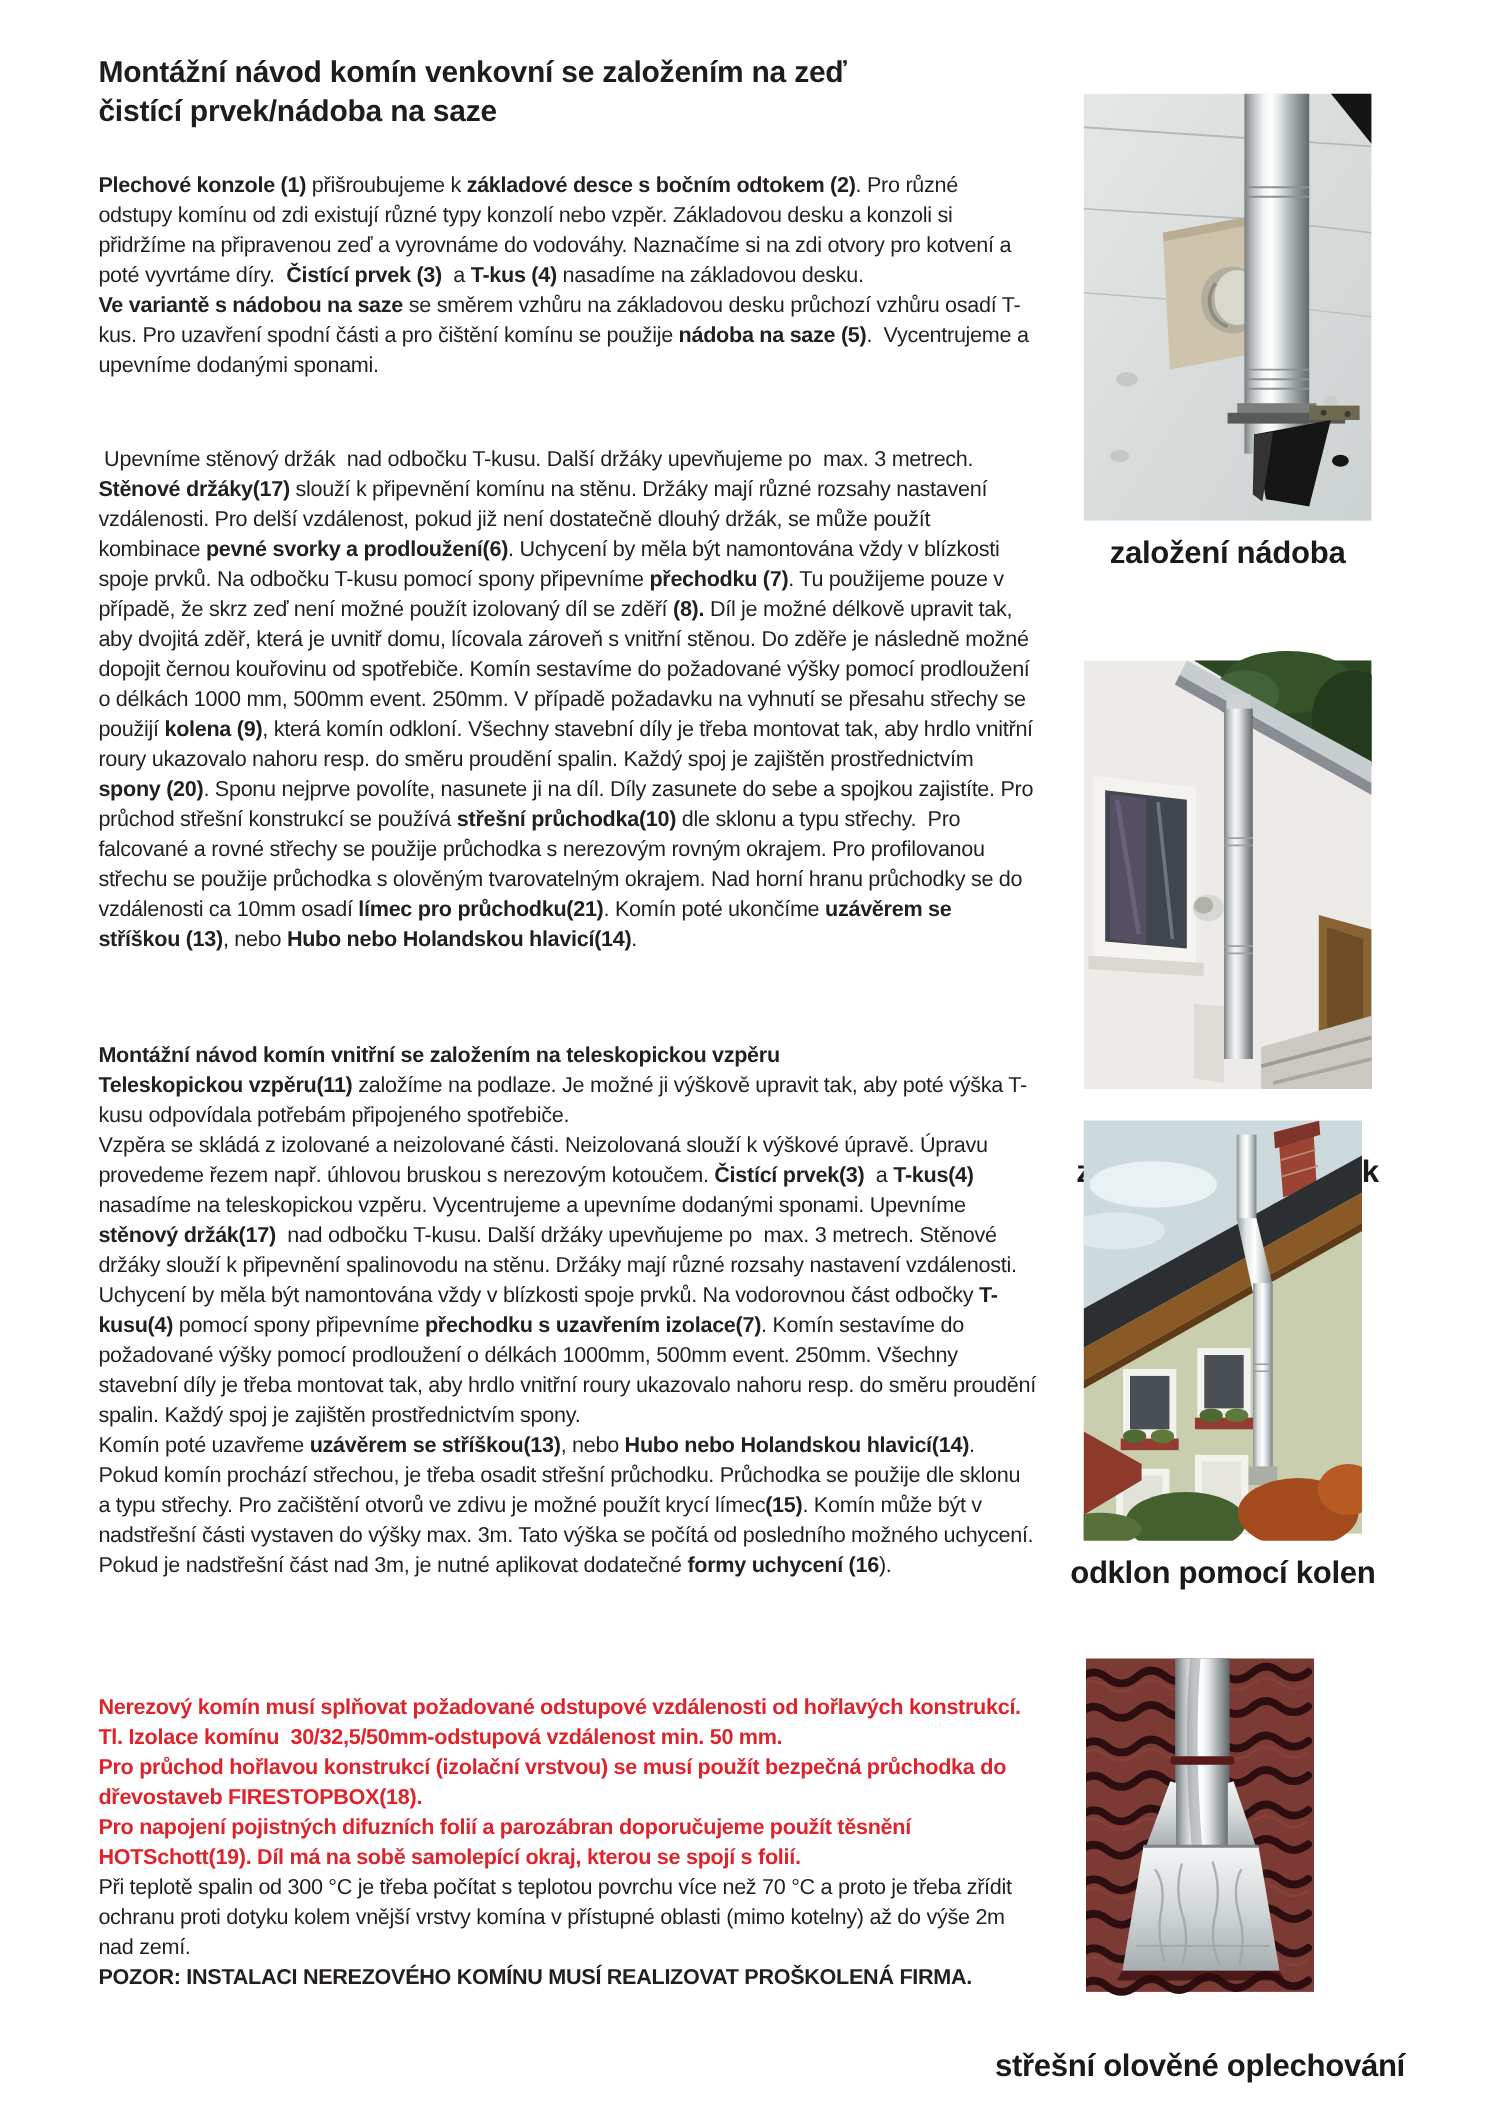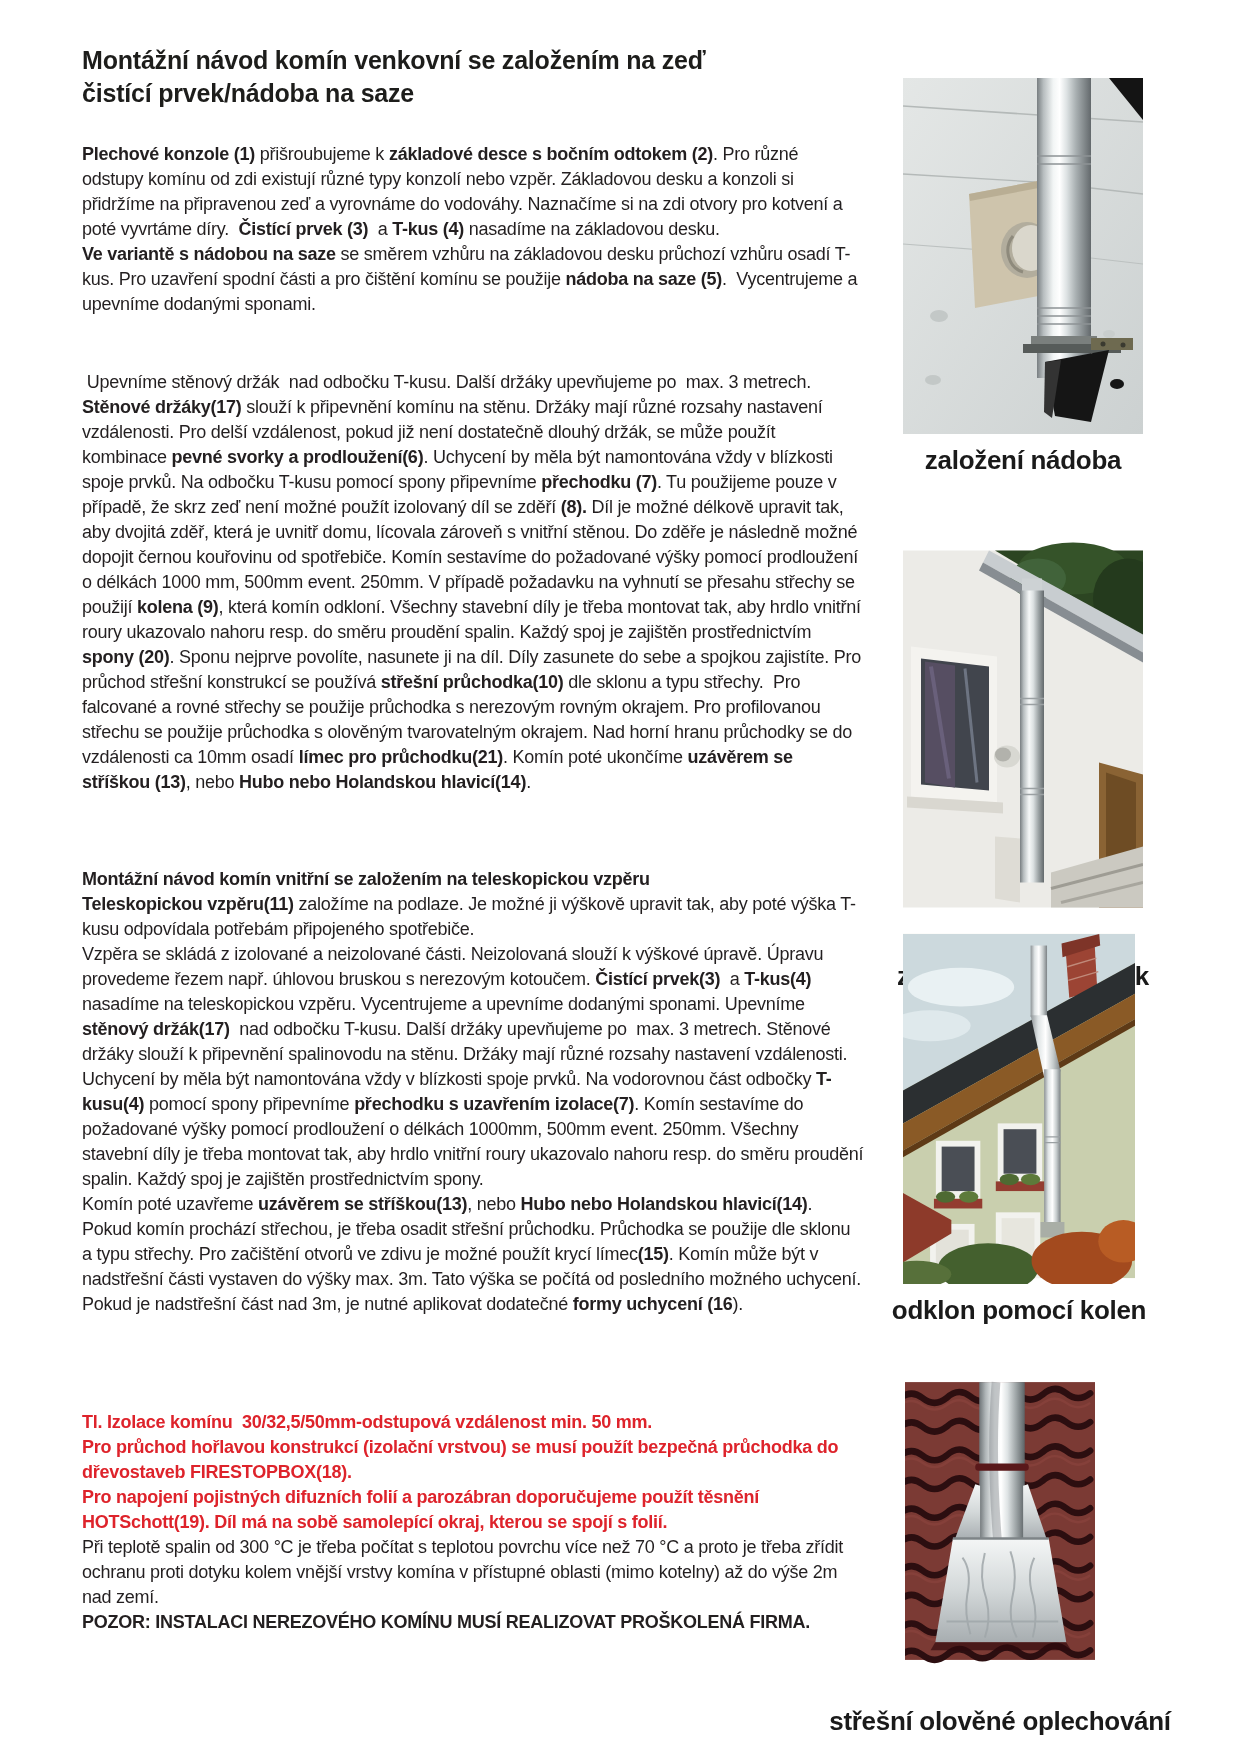--- a/index.html
+++ b/index.html
@@ -52,21 +52,22 @@
     <div>čistící prvek/nádoba na saze</div>
   </header>
 
   <div class="para p1"><span class="b">Plechové konzole (1) </span><span>přišroubujeme k </span><span class="b">základové desce s bočním odtokem (2)</span><span>. Pro různé odstupy komínu od zdi existují různé typy konzolí nebo vzpěr. Základovou desku a konzoli si přidržíme na připravenou zeď a vyrovnáme do vodováhy. Naznačíme si na zdi otvory pro kotvení a poté vyvrtáme díry.  </span><span class="b">Čistící prvek (3)</span><span>  a </span><span class="b">T-kus (4)</span><span> nasadíme na základovou desku.
 </span><span class="b">Ve variantě s nádobou na saze</span><span> se směrem vzhůru na základovou desku průchozí vzhůru osadí T-kus. Pro uzavření spodní části a pro čištění komínu se použije </span><span class="b">nádoba na saze (5)</span><span>.  Vycentrujeme a upevníme dodanými sponami.</span></div>
   <div class="para p2"><span> Upevníme stěnový držák  nad odbočku T-kusu. Další držáky upevňujeme po  max. 3 metrech. </span><span class="b">Stěnové držáky(17)</span><span> slouží k připevnění komínu na stěnu. Držáky mají různé rozsahy nastavení vzdálenosti. Pro delší vzdálenost, pokud již není dostatečně dlouhý držák, se může použít kombinace </span><span class="b">pevné svorky a prodloužení(6)</span><span>. Uchycení by měla být namontována vždy v blízkosti spoje prvků. Na odbočku T-kusu pomocí spony připevníme </span><span class="b">přechodku (7)</span><span>. Tu použijeme pouze v případě, že skrz zeď není možné použít izolovaný díl se zděří </span><span class="b">(8).</span><span> Díl je možné délkově upravit tak, aby dvojitá zděř, která je uvnitř domu, lícovala zároveň s vnitřní stěnou. Do zděře je následně možné dopojit černou kouřovinu od spotřebiče. Komín sestavíme do požadované výšky pomocí prodloužení o délkách 1000 mm, 500mm event. 250mm. V případě požadavku na vyhnutí se přesahu střechy se použijí </span><span class="b">kolena (9)</span><span>, která komín odkloní. Všechny stavební díly je třeba montovat tak, aby hrdlo vnitřní roury ukazovalo nahoru resp. do směru proudění spalin. Každý spoj je zajištěn prostřednictvím </span><span class="b">spony (20)</span><span>. Sponu nejprve povolíte, nasunete ji na díl. Díly zasunete do sebe a spojkou zajistíte. Pro průchod střešní konstrukcí se používá </span><span class="b">střešní průchodka(10)</span><span> dle sklonu a typu střechy.  Pro falcované a rovné střechy se použije průchodka s nerezovým rovným okrajem. Pro profilovanou střechu se použije průchodka s olověným tvarovatelným okrajem. Nad horní hranu průchodky se do vzdálenosti ca 10mm osadí </span><span class="b">límec pro průchodku(21)</span><span>. Komín poté ukončíme </span><span class="b">uzávěrem se stříškou (13)</span><span>, nebo </span><span class="b">Hubo nebo Holandskou hlavicí(14)</span><span>.</span></div>
   <div class="para p3"><span class="b">Montážní návod komín vnitřní se založením na teleskopickou vzpěru
 </span><span class="b">Teleskopickou vzpěru(11)</span><span> založíme na podlaze. Je možné ji výškově upravit tak, aby poté výška T-kusu odpovídala potřebám připojeného spotřebiče.
 </span><span>Vzpěra se skládá z izolované a neizolované části. Neizolovaná slouží k výškové úpravě. Úpravu provedeme řezem např. úhlovou bruskou s nerezovým kotoučem. </span><span class="b">Čistící prvek(3)</span><span>  a </span><span class="b">T-kus(4)</span><span>  nasadíme na teleskopickou vzpěru. Vycentrujeme a upevníme dodanými sponami. Upevníme </span><span class="b">stěnový držák(17)</span><span>  nad odbočku T-kusu. Další držáky upevňujeme po  max. 3 metrech. Stěnové držáky slouží k připevnění spalinovodu na stěnu. Držáky mají různé rozsahy nastavení vzdálenosti. Uchycení by měla být namontována vždy v blízkosti spoje prvků. Na vodorovnou část odbočky </span><span class="b">T-kusu(4)</span><span> pomocí spony připevníme </span><span class="b">přechodku s uzavřením izolace(7)</span><span>. Komín sestavíme do požadované výšky pomocí prodloužení o délkách 1000mm, 500mm event. 250mm. Všechny stavební díly je třeba montovat tak, aby hrdlo vnitřní roury ukazovalo nahoru resp. do směru proudění spalin. Každý spoj je zajištěn prostřednictvím spony.
 </span><span>Komín poté uzavřeme </span><span class="b">uzávěrem se stříškou(13)</span><span>, nebo </span><span class="b">Hubo nebo Holandskou hlavicí(14)</span><span>. Pokud komín prochází střechou, je třeba osadit střešní průchodku. Průchodka se použije dle sklonu a typu střechy. Pro začištění otvorů ve zdivu je možné použít krycí límec</span><span class="b">(15)</span><span>. Komín může být v nadstřešní části vystaven do výšky max. 3m. Tato výška se počítá od posledního možného uchycení. Pokud je nadstřešní část nad 3m, je nutné aplikovat dodatečné </span><span class="b">formy uchycení (16</span><span>).</span></div>
-  <div class="para p4"><span class="b red">Tl. Izolace komínu  30/32,5/50mm-odstupová vzdálenost min. 50 mm.
+  <div class="para p4"><span class="b red">Nerezový komín musí splňovat požadované odstupové vzdálenosti od hořlavých konstrukcí.
+</span><span class="b red">Tl. Izolace komínu  30/32,5/50mm-odstupová vzdálenost min. 50 mm.
 </span><span class="b red">Pro průchod hořlavou konstrukcí (izolační vrstvou) se musí použít bezpečná průchodka do dřevostaveb FIRESTOPBOX(18).
 </span><span class="b red">Pro napojení pojistných difuzních folií a parozábran doporučujeme použít těsnění HOTSchott(19). Díl má na sobě samolepící okraj, kterou se spojí s folií.
 </span><span>Při teplotě spalin od 300 °C je třeba počítat s teplotou povrchu více než 70 °C a proto je třeba zřídit ochranu proti dotyku kolem vnější vrstvy komína v přístupné oblasti (mimo kotelny) až do výše 2m nad zemí.
 </span><span class="b">POZOR: INSTALACI NEREZOVÉHO KOMÍNU MUSÍ REALIZOVAT PROŠKOLENÁ FIRMA.</span></div>
 
   <figure class="photo photo1">
     <svg viewBox="0 0 240 356">
       <defs>
         <linearGradient id="g1wall" x1="0" y1="0" x2="1" y2="1">
           <stop offset="0" stop-color="#e4e7e6"></stop>

